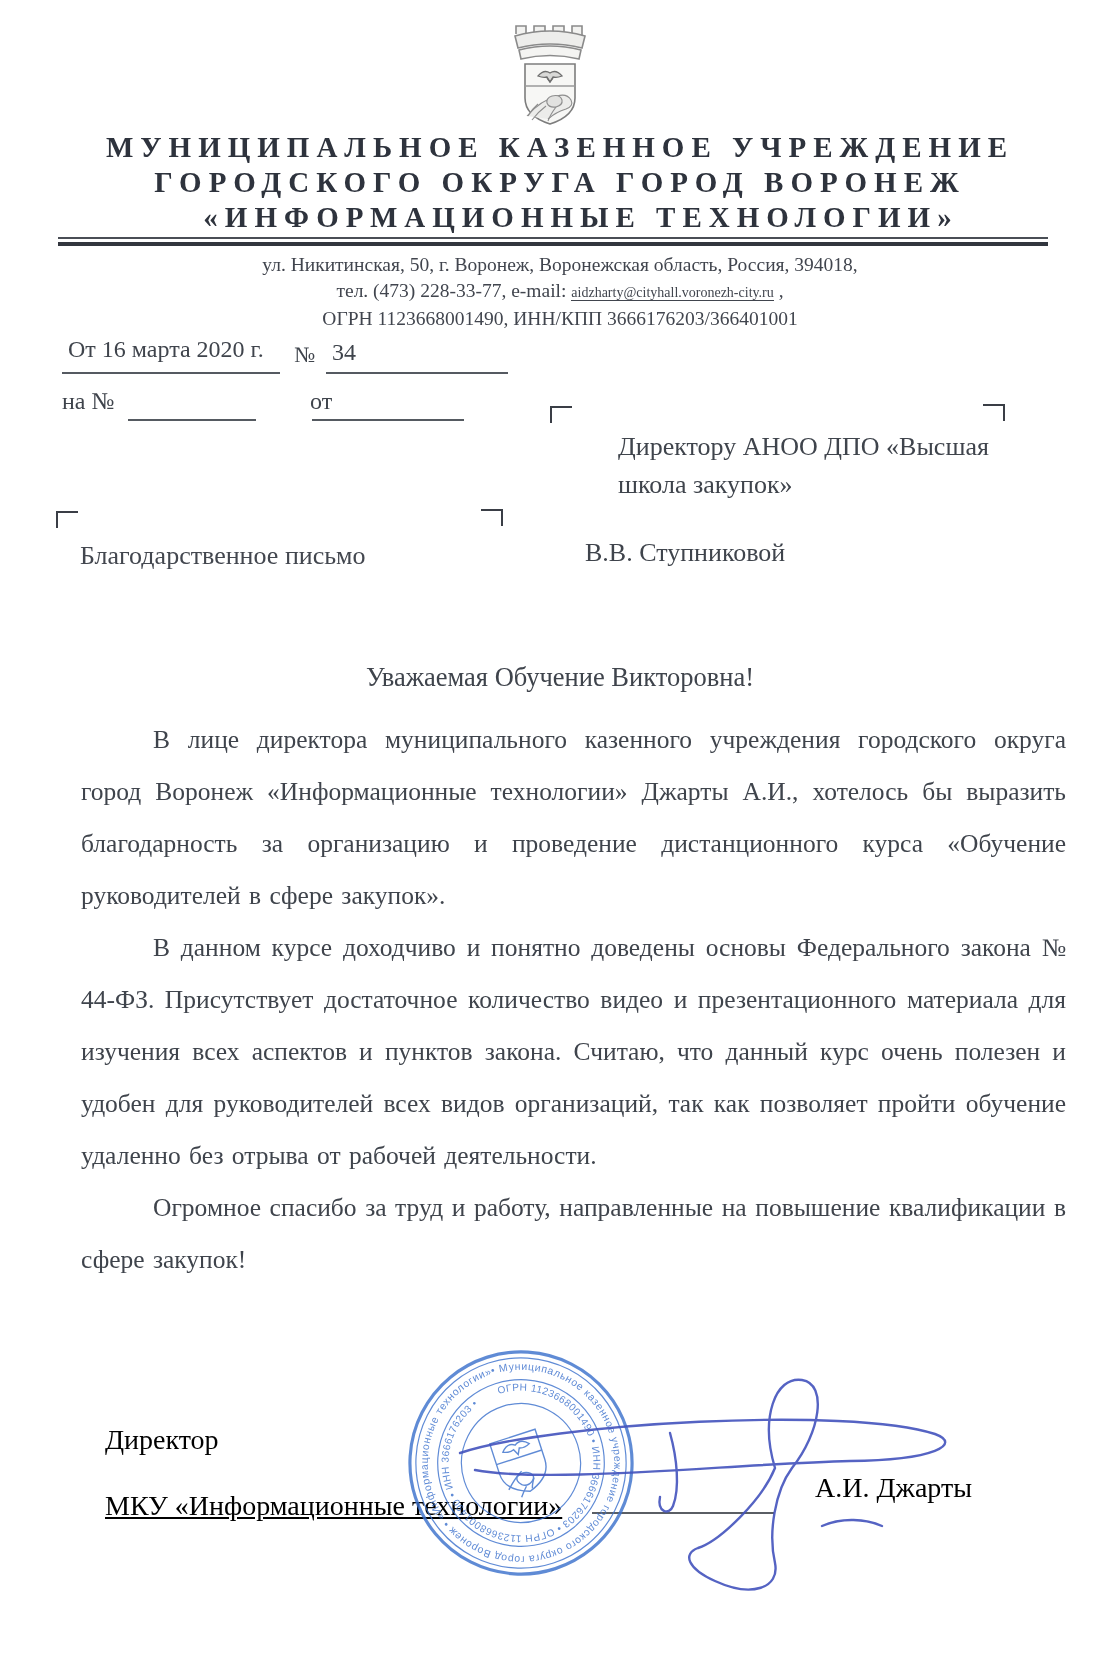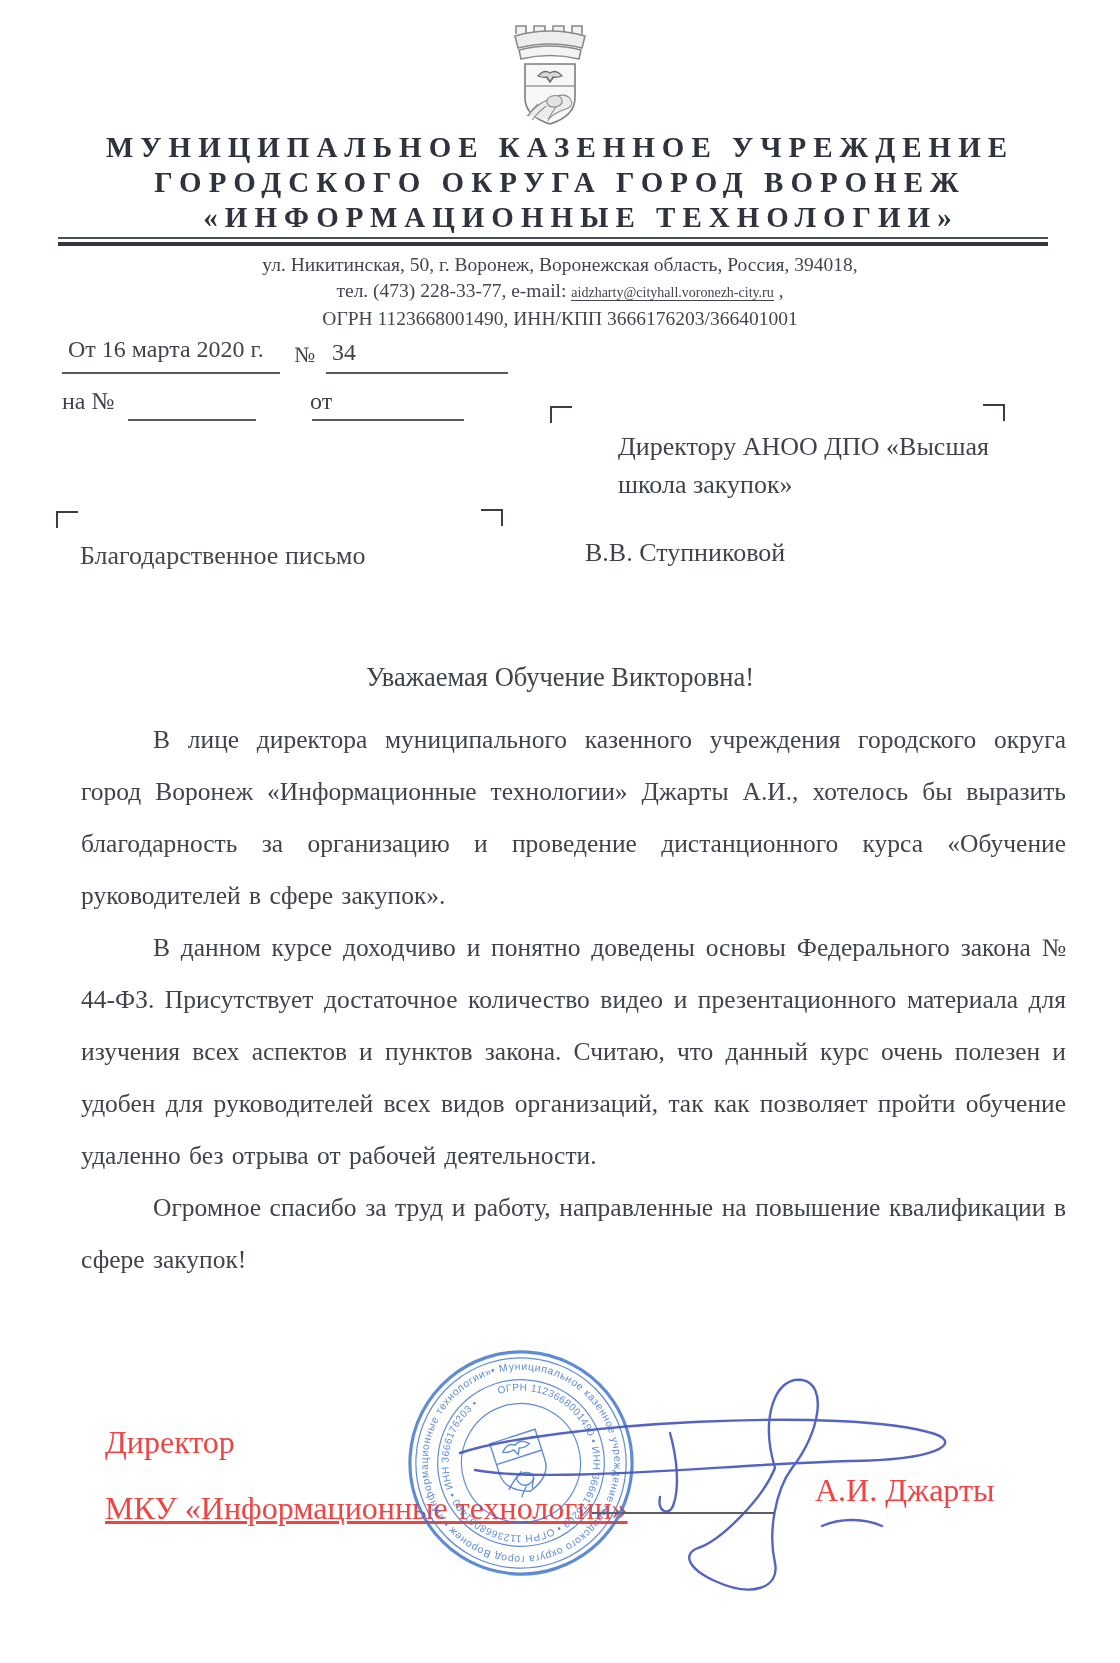--- a/index.html
+++ b/index.html
@@ -22,21 +22,21 @@
   .corner-tr{border-top:2.5px solid #3a3e46;border-right:2.5px solid #3a3e46;width:20px;height:15px;}
   
   .recipient{font-size:26px;line-height:38px;color:#3f444c;}
   .subject{font-size:26px;color:#43474f;}
   .salutation{font-size:26.5px;color:#3f444c;}
   
   .body-text{left:62px;width:985px;font-size:25.5px;line-height:52px;
     text-align:justify;color:#3f444c;word-spacing:2px;}
   .body-text p{margin:0;text-indent:72px;text-align:justify;}
   
-  .sig-label{font-size:32px;color:#ef4444;}
+  .sig-label{font-size:28px;color:#000000;}
   .sig-rule{border-top:2px solid #5a5e64;height:0;}
   svg text{font-family:"Liberation Sans","DejaVu Sans",sans-serif;}
 </style>
 </head>
 <body>
 
 <div class="page">
 
   <svg class="abs" style="left:486px;top:20px;" width="128" height="114" viewBox="0 0 128 114">
     <g fill="none" stroke="#8a8a8a" stroke-width="1.6">

